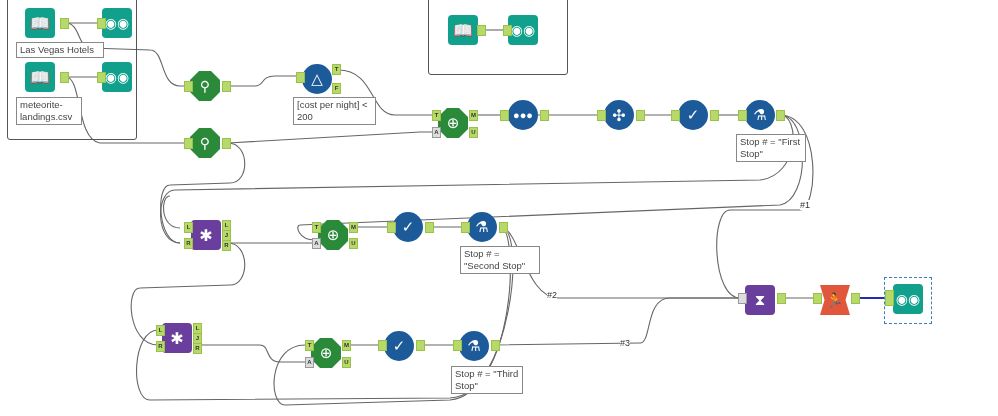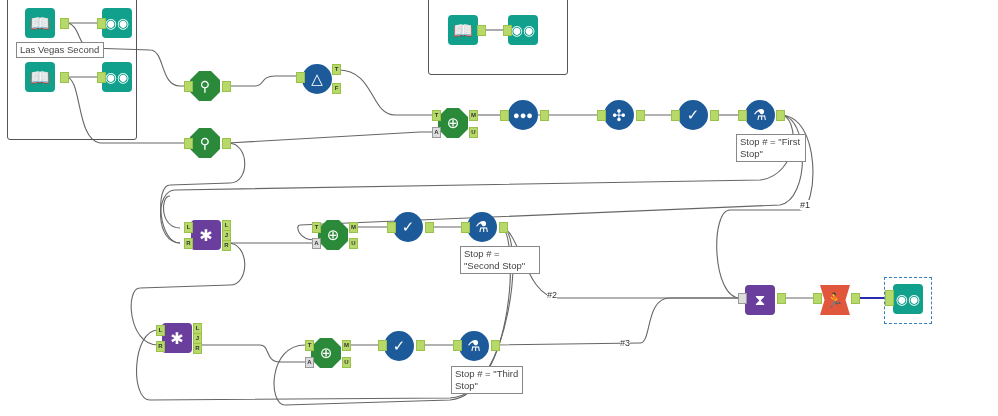--- a/index.html
+++ b/index.html
@@ -155,21 +155,23 @@
       <span style="color:#fff;font-size:15px">⧗</span>
     </div>
 <div class="tool orange" style="left:820px;top:285px">
       <span style="color:#fff;font-size:14px">🏃</span>
     </div>
 <div class="selected" style="left:884px;top:277px;width:46px;height:45px"></div>
 <div class="tool sq teal" style="left:893px;top:284px">
       <span style="color:#fff;font-size:14px">◉◉</span>
     </div>
 
-<div class="annot" style="left:16px;top:42px;width:80px">Las Vegas Second</div>
+<div class="annot" style="left:16px;top:42px;width:80px">Las Vegas Hotels</div>
+<div class="annot" style="left:16px;top:97px;width:58px">meteorite-landings.csv</div>
+<div class="annot" style="left:293px;top:97px;width:75px">[cost per night] &lt; 200</div>
 <div class="annot" style="left:736px;top:134px;width:62px">Stop # = "First Stop"</div>
 <div class="annot" style="left:460px;top:246px;width:72px">Stop # = "Second Stop"</div>
 <div class="annot" style="left:451px;top:366px;width:64px">Stop # = "Third Stop"</div>
 
 <div class="anchor" style="left:60px;top:18px"></div>
 <div class="anchor" style="left:97px;top:18px"></div>
 <div class="anchor" style="left:60px;top:72px"></div>
 <div class="anchor" style="left:97px;top:72px"></div>
 <div class="anchor" style="left:184px;top:81px"></div>
 <div class="anchor" style="left:222px;top:81px"></div>

